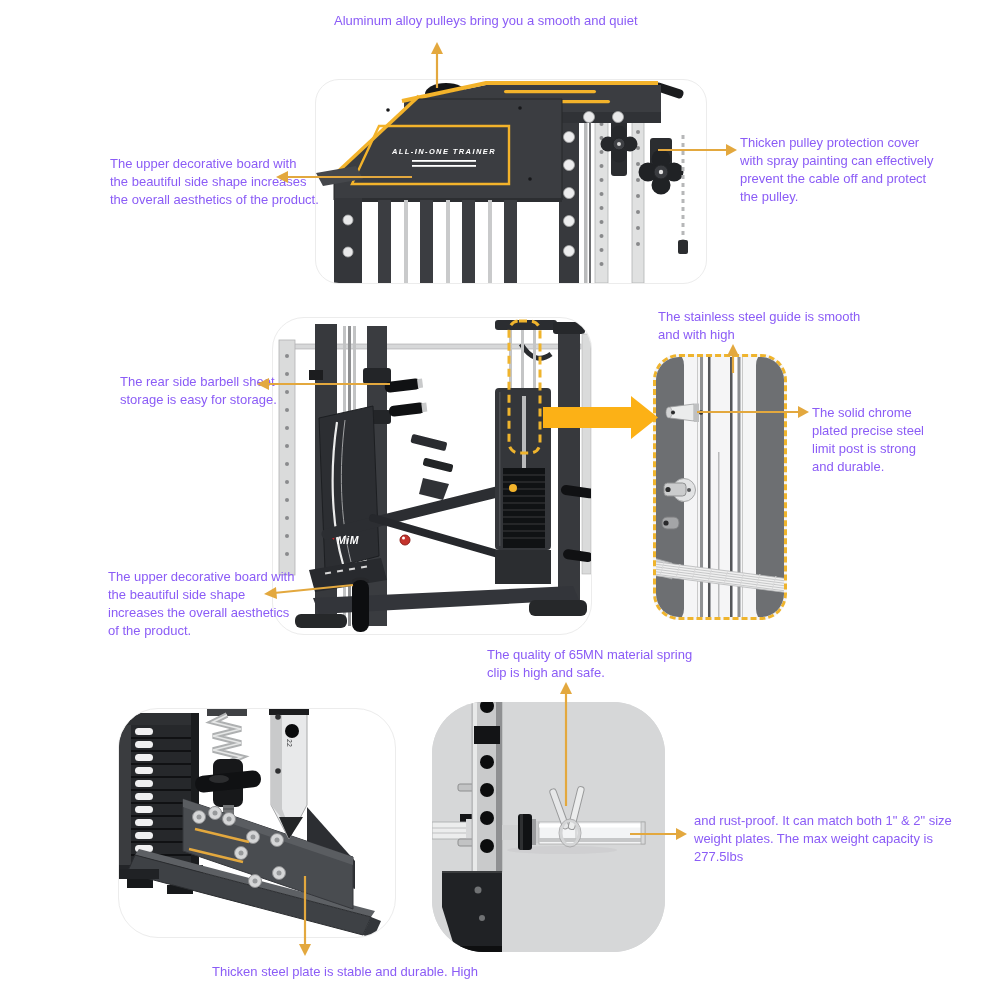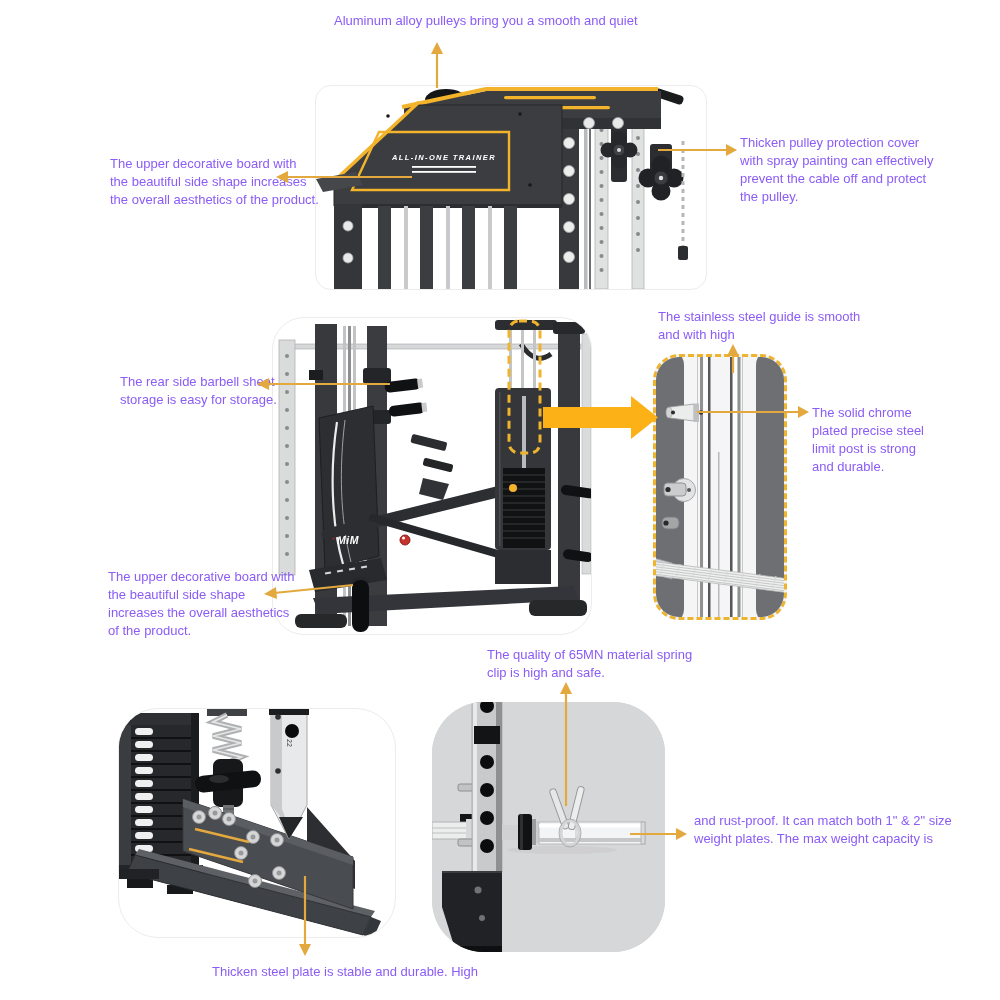--- a/index.html
+++ b/index.html
@@ -4,21 +4,21 @@
 <style>
   html,body{margin:0;padding:0}
   body{
     width:1000px;height:1000px;position:relative;overflow:hidden;
     background:#ffffff;color:#57575a;
     font-family:"Liberation Sans", sans-serif;
   }
   .callout{position:absolute;font-size:13px;line-height:18px;color:#8b5cf6}
   .callout div{white-space:nowrap}
   .card{position:absolute;background:#ffffff;border:1px solid #ececec;overflow:hidden}
-  #card-top   {left:315px;top:85px;width:390px;height:203px;border-radius:16px}
+  #card-top   {left:315px;top:79px;width:390px;height:203px;border-radius:24px}
   #card-mid   {left:272px;top:317px;width:318px;height:316px;border-radius:32px}
   #panel-zoom {left:653px;top:354px;width:134px;height:266px;border-radius:26px;
                border:3px dashed #EFB42D;background:#f5f5f6;box-sizing:border-box}
   #card-base  {left:118px;top:708px;width:276px;height:228px;border-radius:40px}
   #card-sleeve{left:432px;top:702px;width:233px;height:250px;border-radius:52px;
                background:#d6d7d8;border:none}
   #co-pulleys      {left:334px;top:12px}
   #co-upper-top    {left:110px;top:155px}
   #co-pulley-cover {left:740px;top:134px}
   #co-steel-guide  {left:658px;top:308px}
@@ -513,20 +513,21 @@
   <div>increases the overall aesthetics</div>
   <div>of the product.</div>
 </div>
 <div class="callout" id="co-spring-clip">
   <div>The quality of 65MN material spring</div>
   <div>clip is high and safe.</div>
 </div>
 <div class="callout" id="co-sleeve">
   <div>and rust-proof. It can match both 1" &amp; 2" size</div>
   <div>weight plates. The max weight capacity is</div>
+  <div>277.5lbs</div>
 </div>
 <div class="callout" id="co-plate">
   <div>Thicken steel plate is stable and durable. High</div>
 </div>
 
 <svg id="overlay" viewBox="0 0 1000 1000">
   <g stroke="#E3A83E" stroke-width="2.2" fill="#E3A83E">
     <g>
       <line x1="437" y1="88" x2="437" y2="52"></line>
       <polygon points="431,54 443,54 437,42" stroke="none"></polygon>

